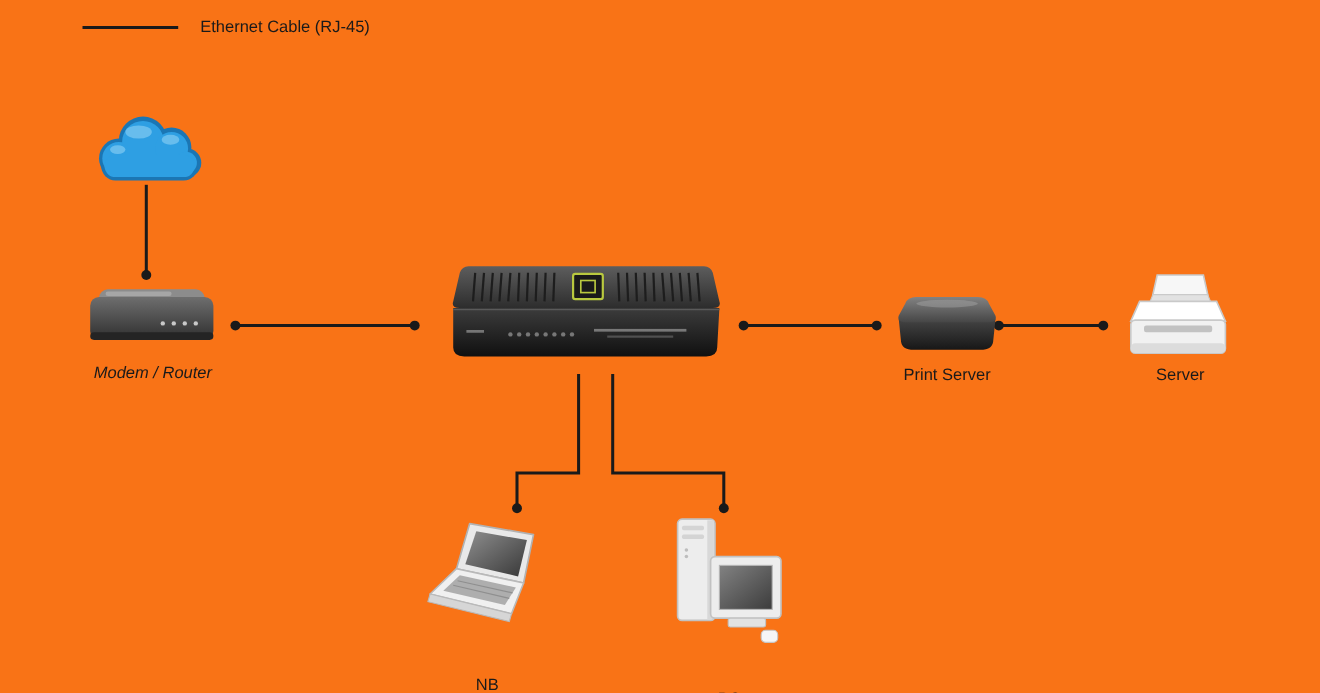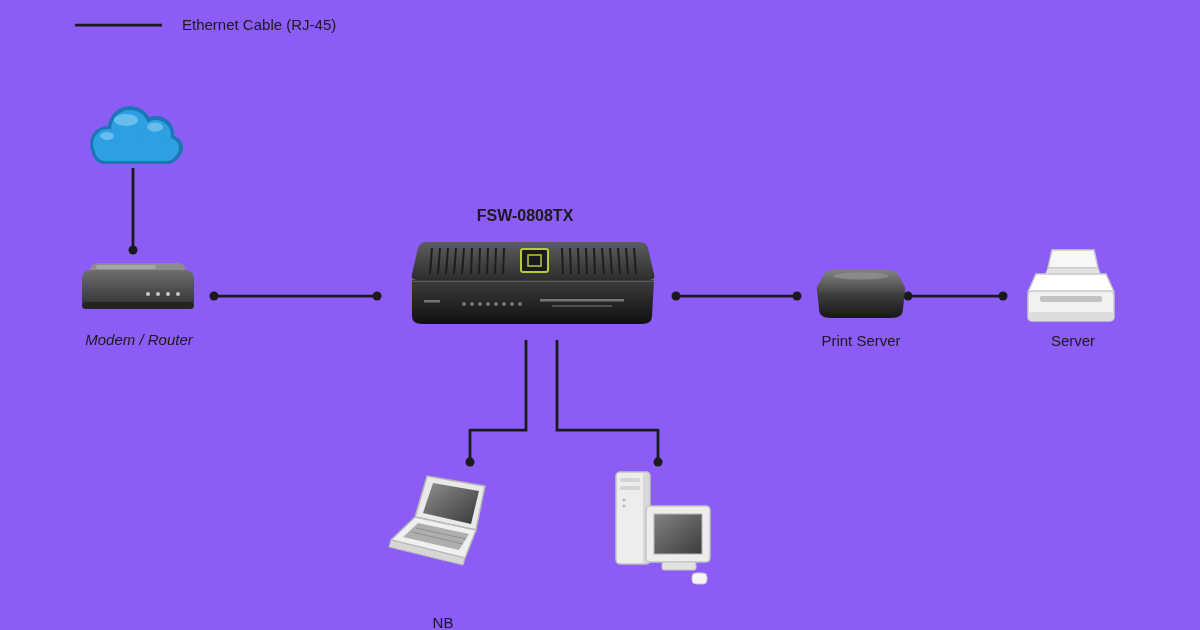--- a/index.html
+++ b/index.html
@@ -1,17 +1,17 @@
 <!DOCTYPE html>
 <html><head>
 <meta charset="utf-8">
 <style>
   html,body{margin:0;padding:0;background:#fff;}
   #canvas{
-    position:relative;width:1200px;height:630px;background:#8b5cf6;
+    position:relative;width:1200px;height:630px;background:#f97316;
     font-family:"Liberation Sans", sans-serif;color:#1a1a1a;overflow:hidden;
   }
   .abs{position:absolute;}
   .wires{position:absolute;left:0;top:0;width:1200px;height:630px;}
   .label{
     position:absolute;font-size:15px;line-height:1.2;color:#1a1a1a;
     text-align:center;white-space:nowrap;
   }
   .label.bold{font-weight:bold;font-size:16px;}
   .legend-label{position:absolute;left:182px;top:16px;font-size:15px;color:#1a1a1a;}
@@ -85,21 +85,20 @@
       <g fill="#c9c9c9">
         <circle cx="70" cy="39" r="2"></circle>
           <circle cx="80" cy="39" r="2"></circle>
         <circle cx="90" cy="39" r="2"></circle>
           <circle cx="100" cy="39" r="2"></circle>
       </g>
     </svg>
   </span>
   <div class="label" style="left:59px;top:331px;width:160px;font-style:italic;">Modem / Router</div>
 
-  <div class="label bold" style="left:425px;top:206px;width:200px;">FSW-0808TX</div>
 
   <span class="abs" style="left:402px;top:236px;">
     <svg width="262" height="100" viewBox="0 0 262 100">
       <defs>
         <linearGradient id="swTop" x1="0" y1="0" x2="0" y2="1">
           <stop offset="0" stop-color="#5d5d5d"></stop>
             <stop offset="1" stop-color="#2d2d2d"></stop>
         </linearGradient>
         <linearGradient id="swFront" x1="0" y1="0" x2="0" y2="1">
           <stop offset="0" stop-color="#3c3c3c"></stop>

